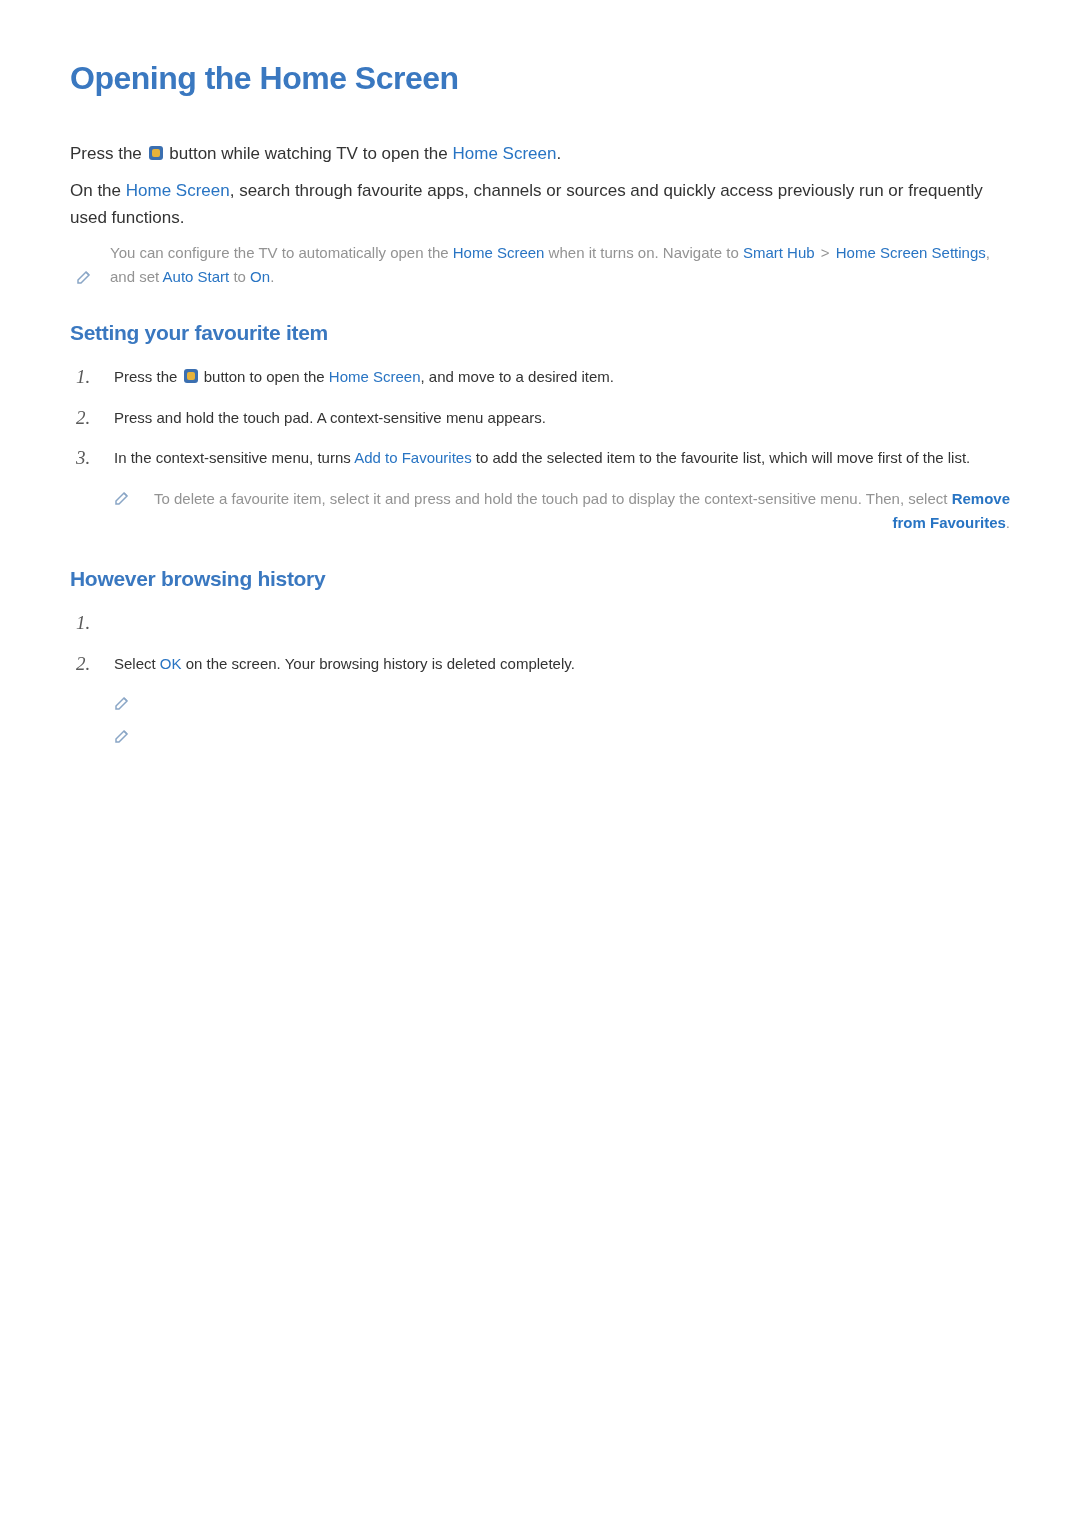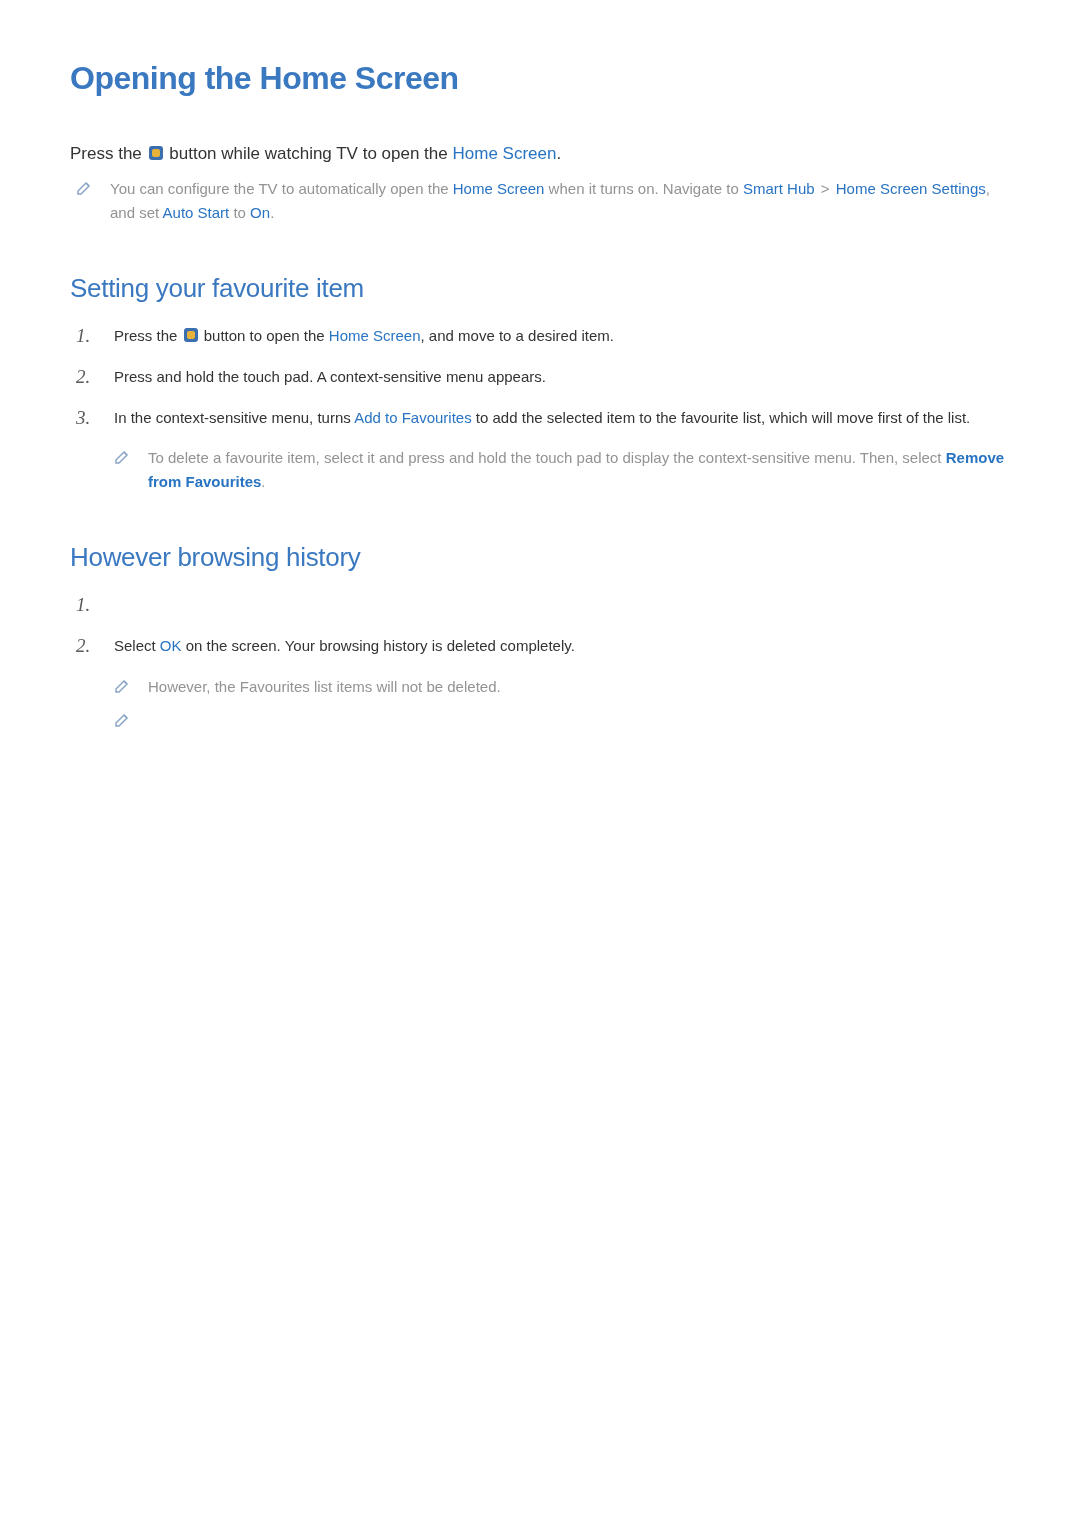--- a/index.html
+++ b/index.html
@@ -44,21 +44,21 @@
     }
     .smart-icon::before {
       content: "";
       position: absolute;
       top: 3px; left: 3px; right: 3px; bottom: 3px;
       background: #e6b23a;
       border-radius: 2px;
     }
     .note-row {
       display: flex;
-      align-items: flex-start;
+      align-items: flex-end;
       gap: 18px;
       margin-top: 8px;
       padding-left: 6px;
     }
     .note-row .note-icon {
       flex: 0 0 auto;
       width: 16px;
       margin-top: 3px;
     }
     .note-row .note-text {
@@ -68,23 +68,23 @@
     }
     .note-row .note-text .hl {
       color: #2874c3;
     }
     .note-row .note-text .gt {
       color: #939393;
       padding: 0 2px;
     }
     h2.subheading {
       color: #3a78c0;
-      font-size: 26px;
-      font-weight: 400;
-      margin-top: 48px;
+      font-size: 21px;
+      font-weight: 700;
+      margin-top: 32px;
       margin-bottom: 20px;
       letter-spacing: -0.3px;
     }
     ol.steps {
       list-style: none;
       padding-left: 6px;
     }
     ol.steps > li {
       display: flex;
       align-items: flex-start;
@@ -104,23 +104,23 @@
       line-height: 1.55;
       color: #333;
     }
     ol.steps .step-body .hl {
       color: #2874c3;
     }
     .indented-note {
       margin-left: 44px;
       display: flex;
       align-items: flex-start;
-      gap: 18px;
       margin-top: 10px;
       margin-bottom: 8px;
+      text-align: right;
     }
     .indented-note .note-icon {
       flex: 0 0 auto;
       width: 16px;
       margin-top: 3px;
     }
     .indented-note .note-text {
       font-size: 15px;
       line-height: 1.6;
       color: #939393;
@@ -139,20 +139,23 @@
   </style>
 </head>
 <body>
 
 <h1 class="page-title">Opening the Home Screen</h1>
 
 <div class="intro">
   <p>
     <span>Press the </span><span class="smart-icon"></span><span> button while watching TV to open the </span><span class="hl">Home Screen</span><span>.</span>
   </p>
+  <p>
+    <span>On the </span><span class="hl">Home Screen</span><span>, search through favourite apps, channels or sources and quickly access previously run or frequently used functions.</span>
+  </p>
 </div>
 
 <div class="note-row">
   <span class="note-icon">
     <svg viewBox="0 0 16 16" width="16" height="16">
         <path d="M2 11 L10 3 L13 6 L5 14 L2 14 Z" fill="none" stroke="#8aa6c6" stroke-width="1.5"></path>
         <path d="M10 3 L13 6" stroke="#8aa6c6" stroke-width="1.5"></path>
       </svg>
   </span>
   <span class="note-text">
@@ -207,21 +210,20 @@
   </li>
 </ol>
 
 <div class="indented-note">
   <span class="note-icon">
     <svg viewBox="0 0 16 16" width="16" height="16">
         <path d="M2 11 L10 3 L13 6 L5 14 L2 14 Z" fill="none" stroke="#8aa6c6" stroke-width="1.5"></path>
         <path d="M10 3 L13 6" stroke="#8aa6c6" stroke-width="1.5"></path>
       </svg>
   </span>
-  <span class="note-text">However, the Favourites list items will not be deleted.</span>
 </div>
 
 <div class="indented-note">
   <span class="note-icon">
     <svg viewBox="0 0 16 16" width="16" height="16">
         <path d="M2 11 L10 3 L13 6 L5 14 L2 14 Z" fill="none" stroke="#8aa6c6" stroke-width="1.5"></path>
         <path d="M10 3 L13 6" stroke="#8aa6c6" stroke-width="1.5"></path>
       </svg>
   </span>
 </div>

